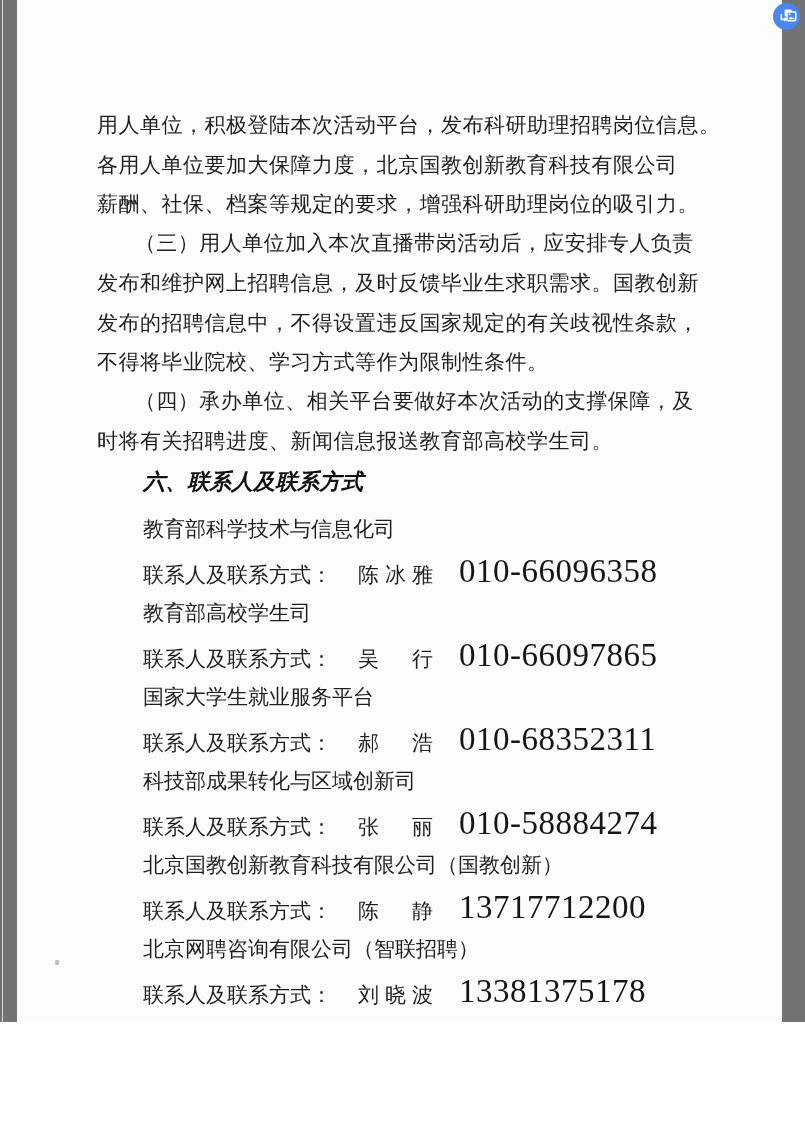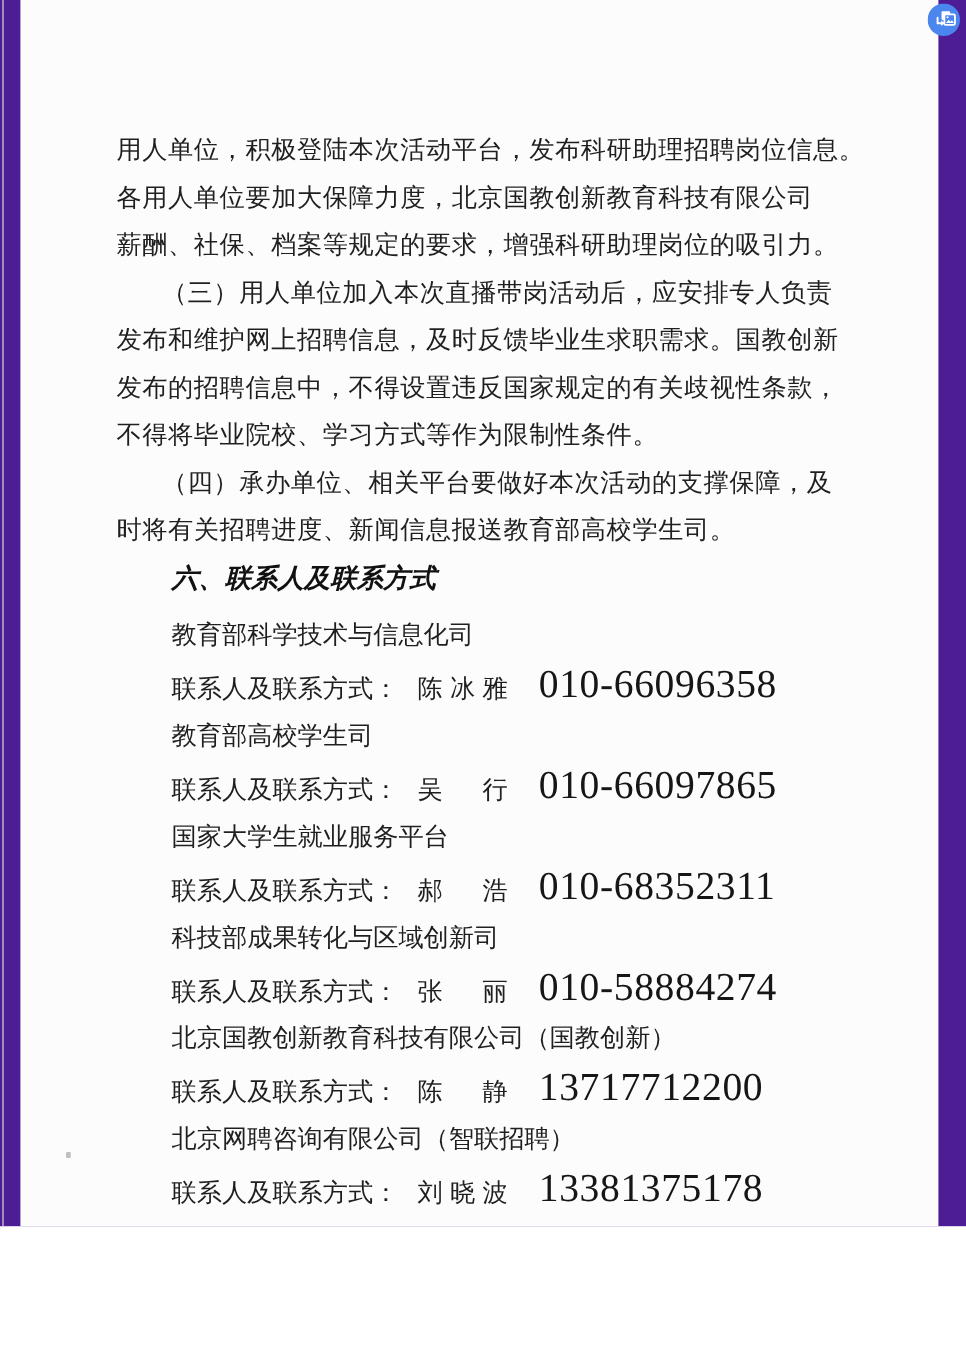--- a/index.html
+++ b/index.html
@@ -1,28 +1,28 @@
 <!DOCTYPE html>
 <html><head>
 <meta charset="utf-8">
 <style>
   html,body{margin:0;padding:0;background:#ffffff;}
-  .viewport{position:relative;width:805px;height:1022px;background:#4c1d95;overflow:hidden;
+  .viewport{position:relative;width:805px;height:1022px;background:#737373;overflow:hidden;
             font-family:"Liberation Serif","DejaVu Serif",serif;color:#1f1f1f;}
   .edge-line{position:absolute;left:2px;top:0;width:1px;height:1139px;background:#d7d7d7;}
   .page{position:absolute;left:17px;top:0;width:765px;height:1139px;background:#fdfcfc;}
   .content{position:absolute;left:80px;top:106px;width:640px;font-size:21px;}
   .bline{height:39.5px;line-height:39.5px;white-space:nowrap;letter-spacing:0.5px;}
-  .indent{text-indent:1.8em;}
+  .indent{text-indent:1.8em;font-family:Liberation Mono, monospace;}
   .heading{height:40px;line-height:40px;text-indent:2.1em;
            font-family:"Liberation Sans","DejaVu Sans",sans-serif;
            font-weight:700;font-size:22px;color:#111;font-style:italic;}
   .contacts{margin-top:6px;padding-left:46px;}
   .contacts>div{height:42px;line-height:42px;white-space:nowrap;}
-  .cline .cname{margin-left:16px;letter-spacing:6px;text-align:right;}
+  .cline .cname{margin-left:26px;letter-spacing:6px;text-align:right;}
   .cline .phone{margin-left:20px;font-size:33px;letter-spacing:0.5px;color:#161616;}
   .pagenum{position:absolute;left:0;top:1083px;width:100%;height:28px;line-height:28px;
            text-align:center;font-size:19px;color:#222;}
   .speck{position:absolute;left:38px;top:960px;width:4px;height:5px;background:#84848a;
          opacity:.5;border-radius:1px;}
   .noise{position:absolute;left:25px;top:1123px;width:700px;height:10px;opacity:.5;
          background:repeating-linear-gradient(90deg,
            rgba(219,193,204,.30) 0 14px, rgba(242,235,238,.10) 14px 31px,
            rgba(226,204,216,.22) 31px 48px, rgba(247,242,244,.08) 48px 70px);
          filter:blur(1px);}

